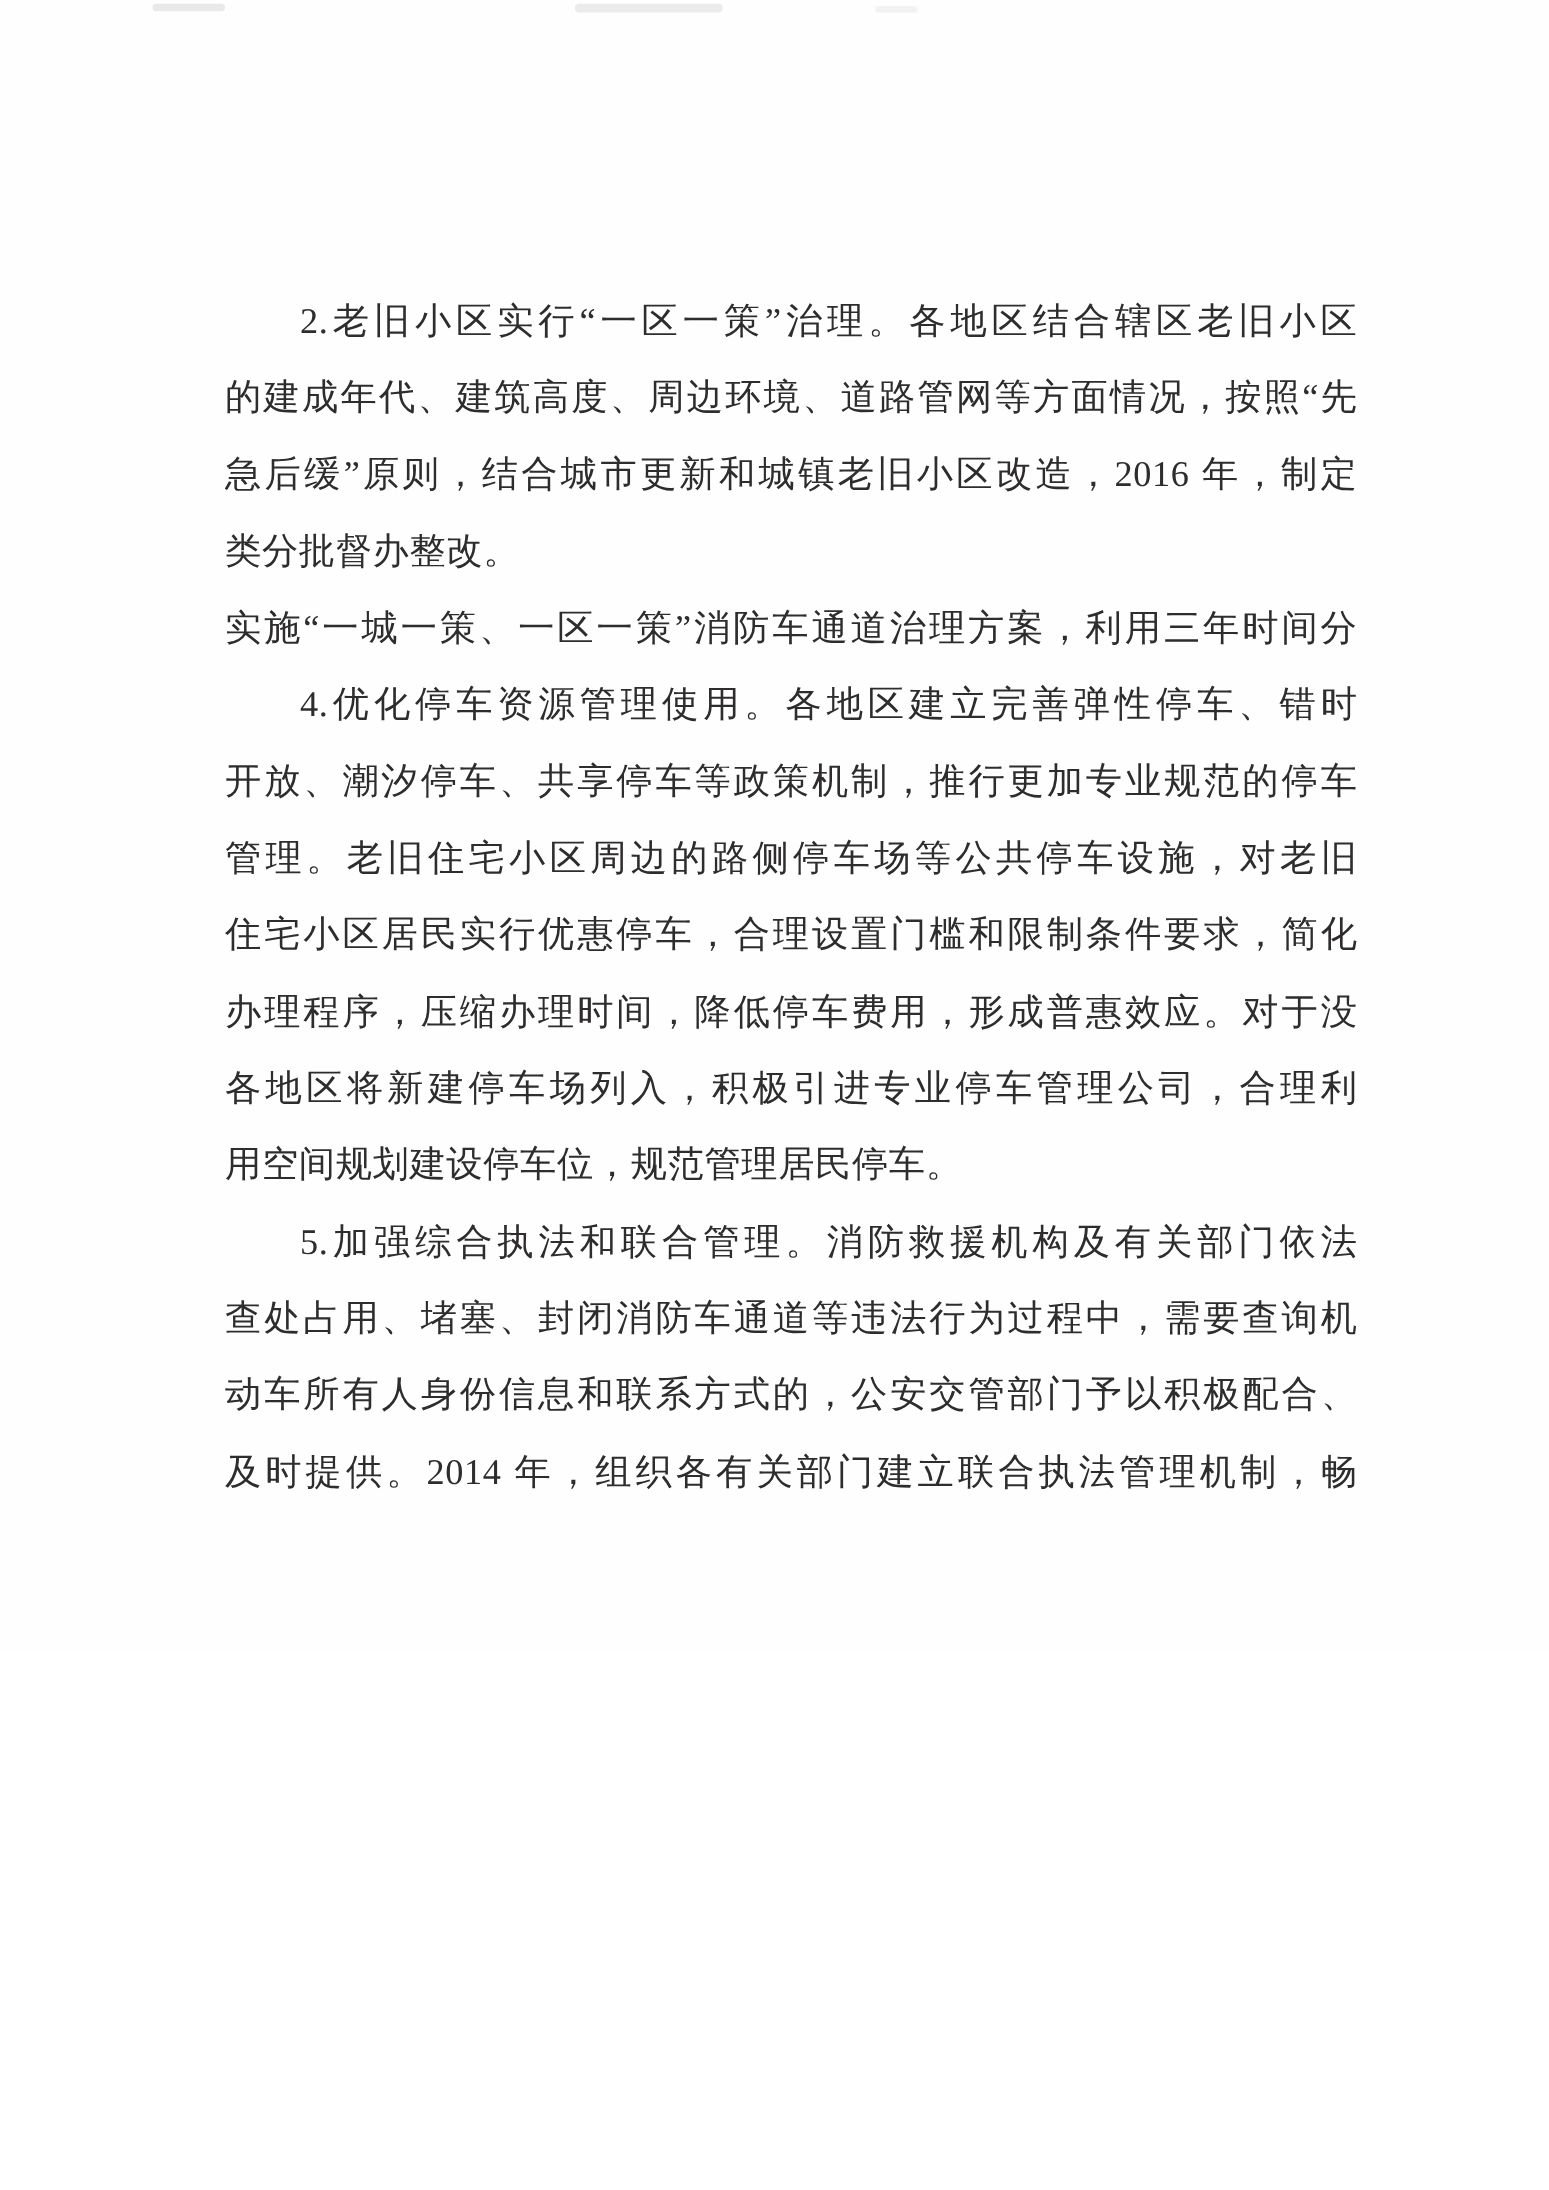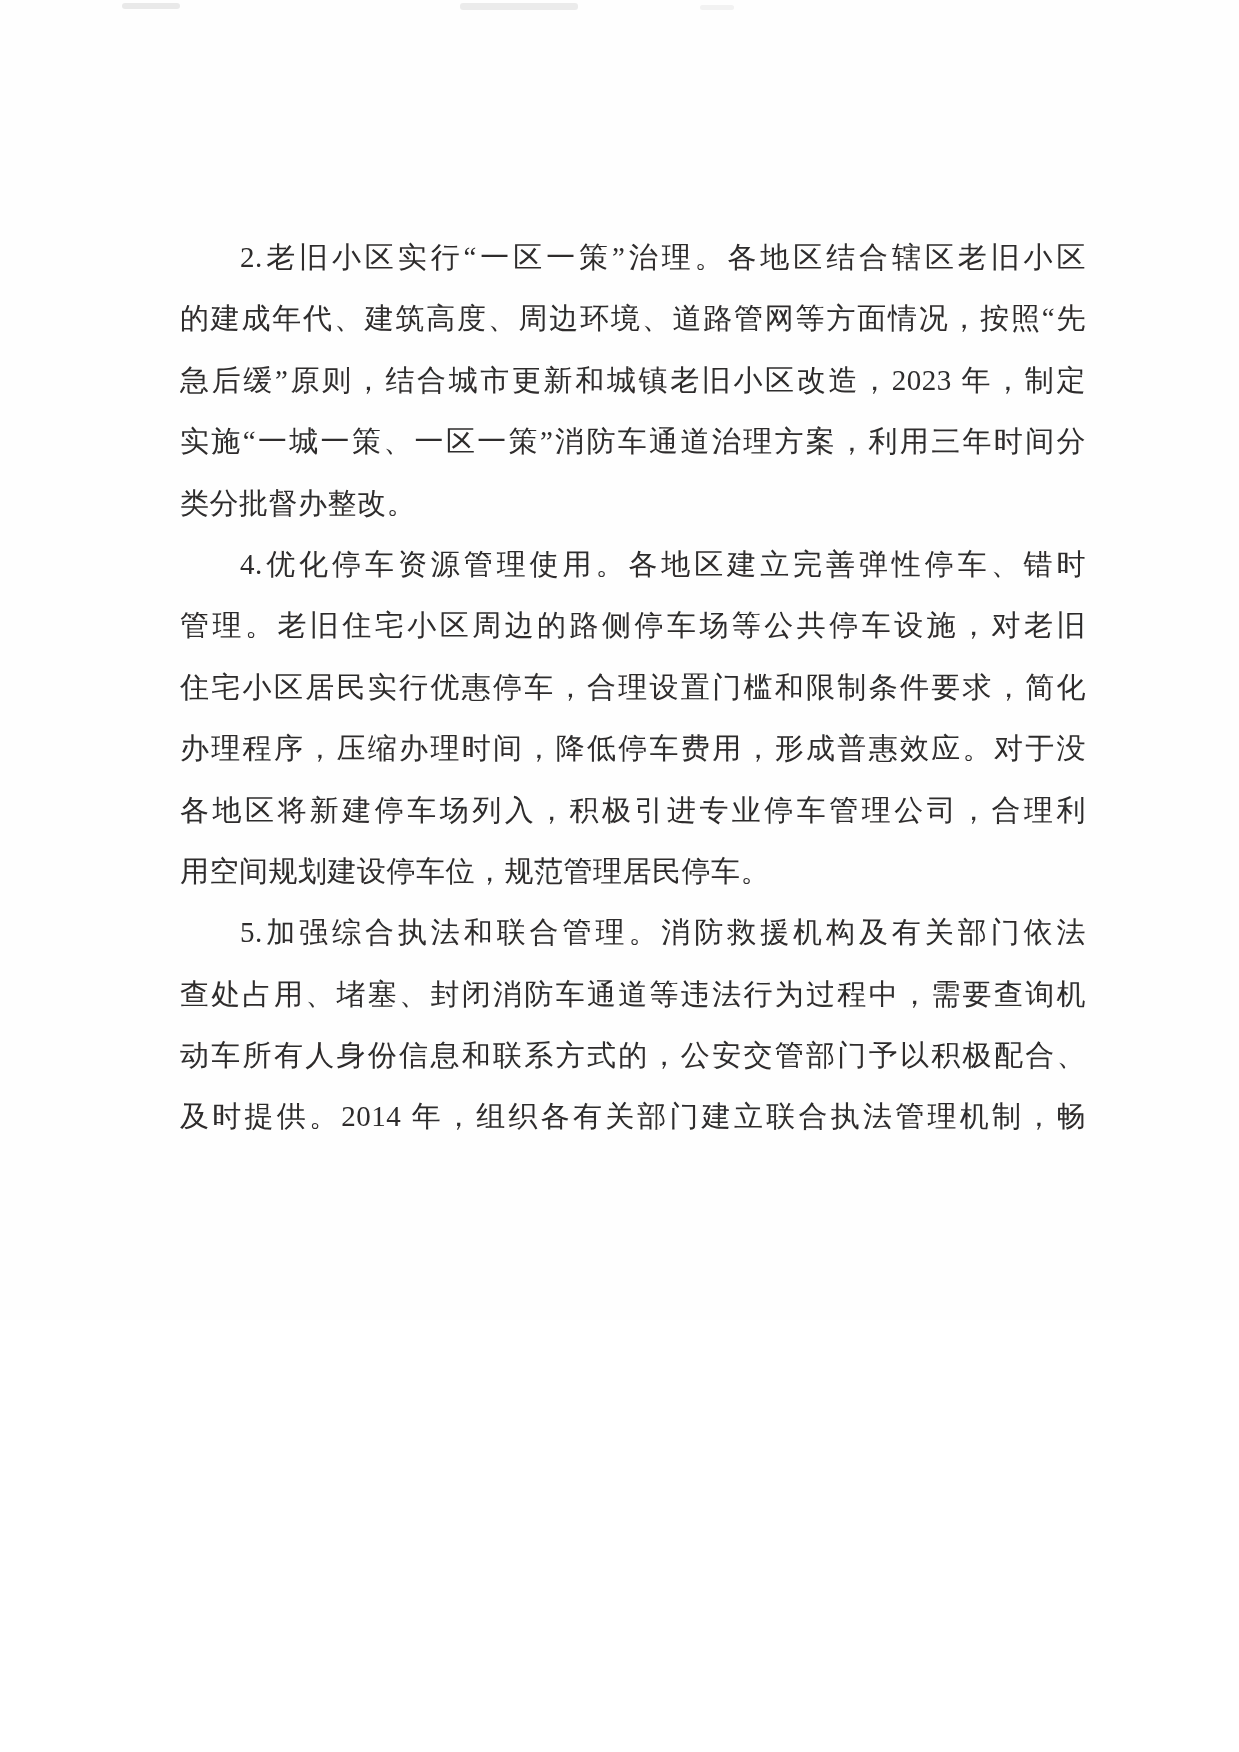--- a/index.html
+++ b/index.html
@@ -67,28 +67,29 @@
 
   <div class="noise n1"></div>
   <div class="noise n2"></div>
   <div class="noise n3"></div>
 
   <div class="body-block">
 
     <div class="para">
       <div class="line para-start">2.老旧小区实行“一区一策”治理。各地区结合辖区老旧小区</div>
       <div class="line">的建成年代、建筑高度、周边环境、道路管网等方面情况，按照“先</div>
-      <div class="line">急后缓”原则，结合城市更新和城镇老旧小区改造，2023 年，制定</div>
+      <div class="line">急后缓”原则，结合城市更新和城镇老旧小区改造，2016 年，制定</div>
+      <div class="line para-end">类分批督办整改。</div>
       <div class="line">实施“一城一策、一区一策”消防车通道治理方案，利用三年时间分</div>
-      <div class="line para-end">类分批督办整改。</div>
     </div>
 
 
     <div class="para">
       <div class="line para-start">4.优化停车资源管理使用。各地区建立完善弹性停车、错时</div>
+      <div class="line">开放、潮汐停车、共享停车等政策机制，推行更加专业规范的停车</div>
       <div class="line">管理。老旧住宅小区周边的路侧停车场等公共停车设施，对老旧</div>
       <div class="line">住宅小区居民实行优惠停车，合理设置门槛和限制条件要求，简化</div>
       <div class="line">办理程序，压缩办理时间，降低停车费用，形成普惠效应。对于没</div>
       <div class="line">各地区将新建停车场列入，积极引进专业停车管理公司，合理利</div>
       <div class="line para-end">用空间规划建设停车位，规范管理居民停车。</div>
     </div>
 
     <div class="para">
       <div class="line para-start">5.加强综合执法和联合管理。消防救援机构及有关部门依法</div>
       <div class="line">查处占用、堵塞、封闭消防车通道等违法行为过程中，需要查询机</div>

